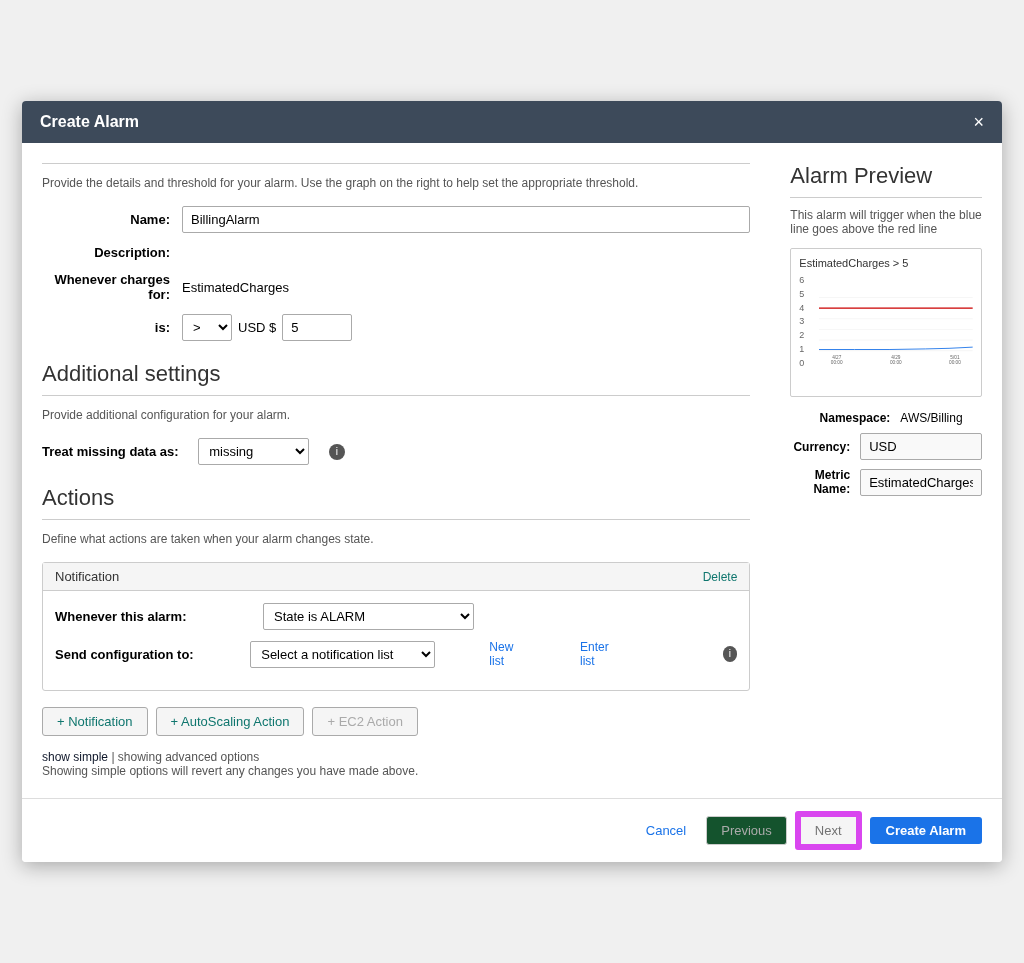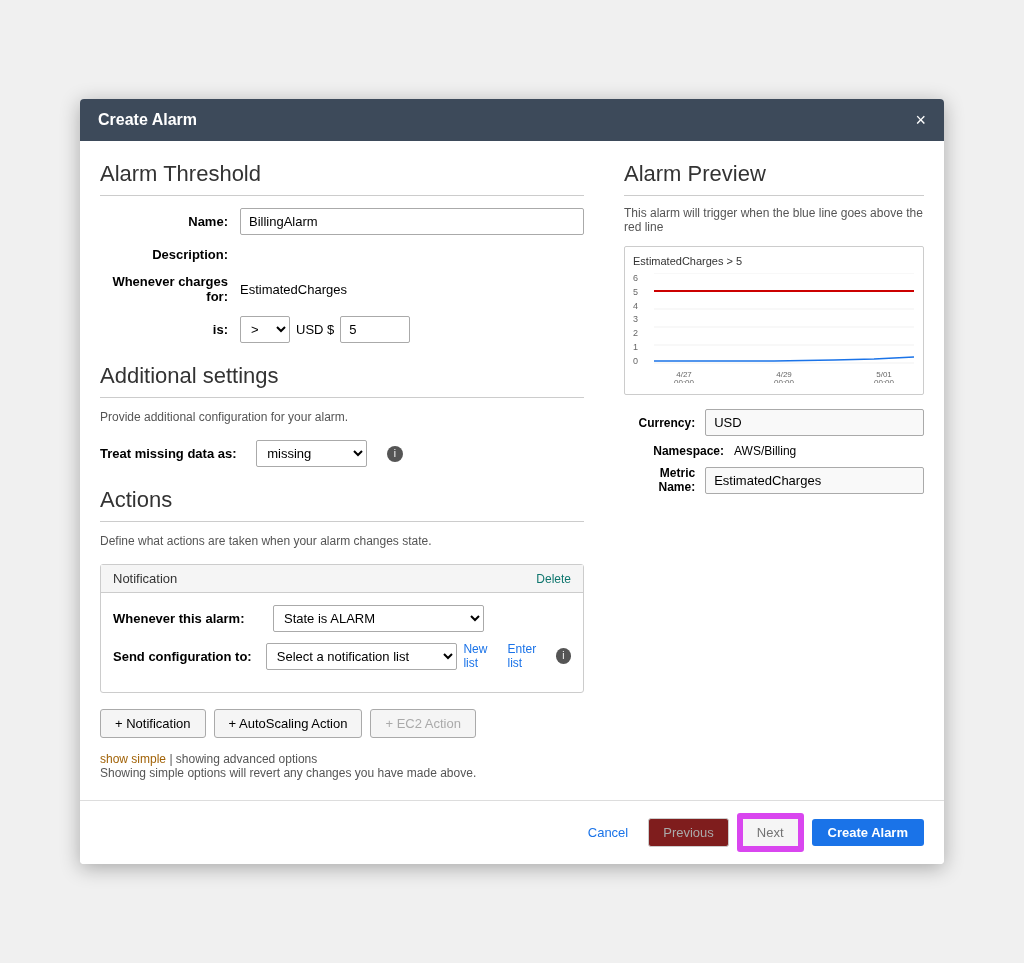--- a/index.html
+++ b/index.html
@@ -1,18 +1,18 @@
 <!DOCTYPE html>
 <html><head>
   <meta charset="utf-8">
   <style>
     * { box-sizing: border-box; margin: 0; padding: 0; }
     body { font-family: Arial, sans-serif; font-size: 13px; background: #f0f0f0; display: flex; align-items: center; justify-content: center; min-height: 100vh; }
 
-    .modal-overlay { background: #f0f0f0; width: 864px; min-height: 963px; display: flex; align-items: center; justify-content: center; }
+    .modal-overlay { background: #f0f0f0; width: 1024px; min-height: 963px; display: flex; align-items: center; justify-content: center; }
 
     .modal { background: #fff; width: 980px; border-radius: 4px; box-shadow: 0 4px 20px rgba(0,0,0,0.3); overflow: hidden; }
 
     .modal-header { background: #3d4a5a; color: #fff; padding: 12px 18px; display: flex; justify-content: space-between; align-items: center; }
     .modal-header-title { font-size: 16px; font-weight: bold; }
     .modal-close { color: #fff; cursor: pointer; font-size: 18px; background: none; border: none; line-height: 1; }
 
     .modal-body { display: flex; gap: 0; padding: 20px; }
 
     .left-panel { flex: 1; padding-right: 20px; }
@@ -43,70 +43,70 @@
     .info-icon { display: inline-block; width: 16px; height: 16px; background: #555; color: #fff; border-radius: 50%; text-align: center; line-height: 16px; font-size: 10px; cursor: pointer; font-style: normal; }
 
     .actions-section { margin-top: 20px; }
 
     .notification-box { border: 1px solid #ccc; border-radius: 3px; margin-top: 12px; }
     .notification-header { background: #f5f5f5; padding: 6px 12px; display: flex; justify-content: space-between; align-items: center; border-bottom: 1px solid #ccc; }
     .notification-header-label { font-size: 13px; color: #333; }
     .delete-link { color: #0f766e; cursor: pointer; font-size: 12px; text-decoration: none; }
 
     .notification-body { padding: 12px; }
-    .notif-row { display: flex; align-items: center; margin-bottom: 10px; }
+    .notif-row { display: flex; align-items: center; margin-bottom: 10px; gap: 48px; }
     .notif-label { font-weight: bold; font-size: 13px; width: 160px; }
 
     .new-list-link { color: #1a73e8; cursor: pointer; font-size: 12px; text-decoration: none; margin-left: 6px; }
     .enter-list-link { color: #1a73e8; cursor: pointer; font-size: 12px; text-decoration: none; margin-left: 4px; }
 
     .action-buttons { display: flex; gap: 8px; margin-top: 16px; justify-content: flex-start; }
-    .btn-action { padding: 6px 14px; border: 1px solid #aaa; background: #f5f5f5; border-radius: 3px; cursor: pointer; font-size: 13px; color: #000000; }
+    .btn-action { padding: 6px 14px; border: 1px solid #aaa; background: #f5f5f5; border-radius: 3px; cursor: pointer; font-size: 13px; color: #0f766e; }
     .btn-action.disabled { color: #aaa; cursor: default; }
 
     .show-simple-row { margin-top: 14px; font-size: 12px; color: #555; }
-    .show-simple-link { color: #a16207; cursor: pointer; text-decoration: none; }
+    .show-simple-link { color: #0f172a; cursor: pointer; text-decoration: none; }
 
     
     .alarm-preview-title { font-size: 22px; font-weight: normal; color: #333; margin-bottom: 8px; }
     .alarm-preview-divider { border: none; border-top: 1px solid #ccc; margin-bottom: 10px; }
     .alarm-preview-desc { font-size: 12px; color: #555; margin-bottom: 12px; }
 
     .chart-container { border: 1px solid #ccc; border-radius: 2px; padding: 8px; margin-bottom: 14px; background: #fff; }
     .chart-label { font-size: 11px; color: #333; margin-bottom: 6px; }
 
     .preview-field-row { display: flex; align-items: center; margin-bottom: 8px; }
     .preview-field-label { font-weight: bold; font-size: 12px; width: 110px; text-align: right; padding-right: 10px; }
     .preview-field-value { font-size: 12px; }
     .preview-input { padding: 4px 7px; border: 1px solid #aaa; border-radius: 2px; font-size: 12px; width: 160px; background: #f9f9f9; }
 
     
     .modal-footer { border-top: 1px solid #ddd; padding: 12px 20px; display: flex; justify-content: flex-end; align-items: center; gap: 8px; background: #fff; }
     .btn-cancel { background: none; border: none; color: #1a73e8; cursor: pointer; font-size: 13px; padding: 6px 12px; }
-    .btn-prev { padding: 6px 14px; border: 1px solid #ccc; background: #7f1d1d; border-radius: 3px; cursor: pointer; font-size: 13px; color: #aaa; }
+    .btn-prev { padding: 6px 14px; border: 1px solid #ccc; background: #14532d; border-radius: 3px; cursor: pointer; font-size: 13px; color: #aaa; }
     .btn-next { padding: 6px 14px; border: 6px solid #d946ef; background: #f5f5f5; border-radius: 3px; cursor: pointer; font-size: 13px; color: #737373; }
     .btn-create { padding: 6px 16px; background: #1a73e8; color: #fff; border: none; border-radius: 3px; cursor: pointer; font-size: 13px; font-weight: bold; }
   </style>
 </head>
 <body>
 
 <div class="modal-overlay">
   <div class="modal">
 
     <div class="modal-header">
       <span class="modal-header-title">Create Alarm</span>
       <button class="modal-close">×</button>
     </div>
 
     <div class="modal-body">
 
       <div class="left-panel">
 
-        <h2 class="section-title">Alarm Threshold</h2>
         <hr class="section-divider">
+        <p class="section-desc">Provide the details and threshold for your alarm. Use the graph on the right to help set the appropriate threshold.</p>
 
         <div class="form-row">
           <label class="form-label">Name:</label>
           <div class="form-control">
             <input type="text" class="name-input" value="BillingAlarm" style="">
           </div>
         </div>
 
         <div class="form-row">
           <label class="form-label">Description:</label>
@@ -235,27 +235,27 @@
                 <text x="130" y="104" font-size="8" fill="#666" text-anchor="middle">4/29</text>
                 <text x="130" y="112" font-size="8" fill="#666" text-anchor="middle">00:00</text>
                 <text x="230" y="104" font-size="8" fill="#666" text-anchor="middle">5/01</text>
                 <text x="230" y="112" font-size="8" fill="#666" text-anchor="middle">00:00</text>
               </svg>
             </div>
           </div>
         </div>
 
         <div class="preview-field-row">
+          <span class="preview-field-label">Namespace:</span>
+          <span class="preview-field-value">AWS/Billing</span>
+        </div>
+
+        <div class="preview-field-row">
           <span class="preview-field-label">Currency:</span>
           <input type="text" class="preview-input" value="USD" style="">
-        </div>
-
-        <div class="preview-field-row">
-          <span class="preview-field-label">Namespace:</span>
-          <span class="preview-field-value">AWS/Billing</span>
         </div>
 
         <div class="preview-field-row">
           <span class="preview-field-label">Metric Name:</span>
           <input type="text" class="preview-input" value="EstimatedCharges" style="">
         </div>
 
       </div>
     </div>
 

